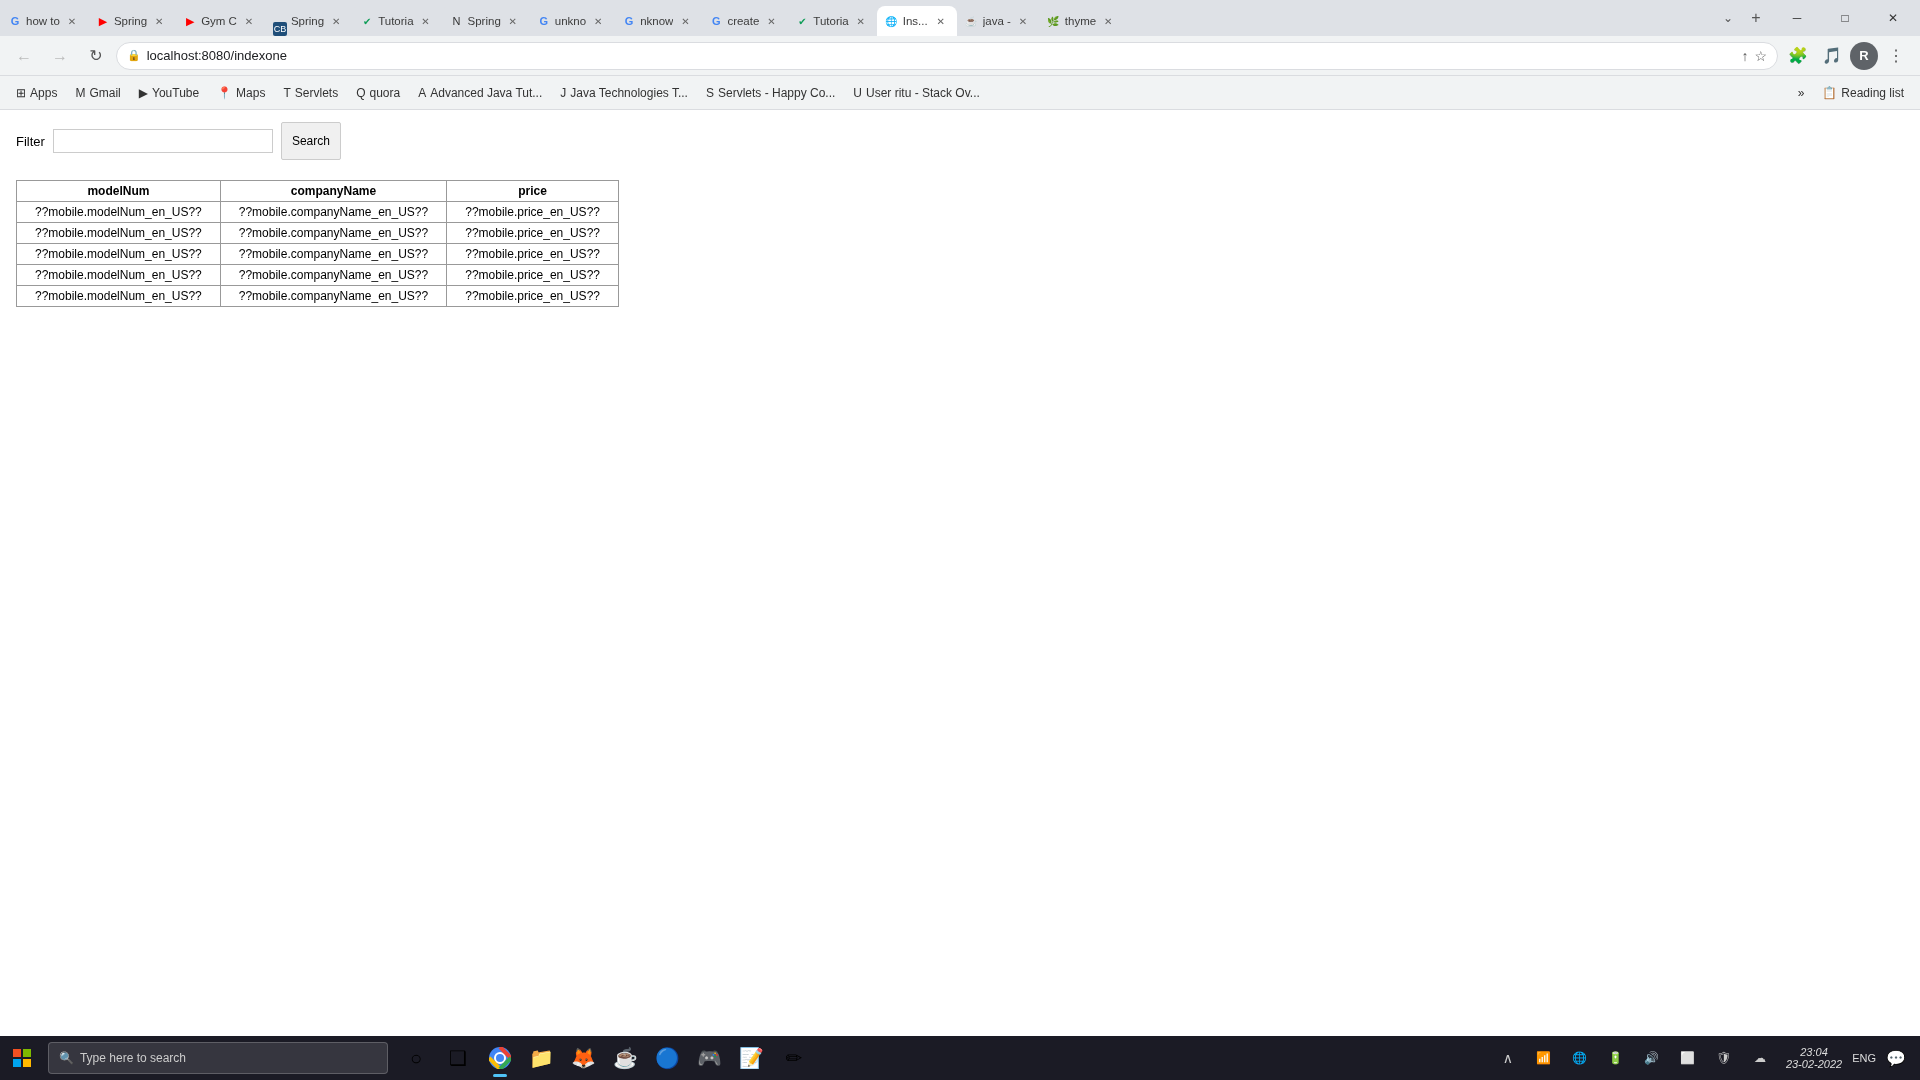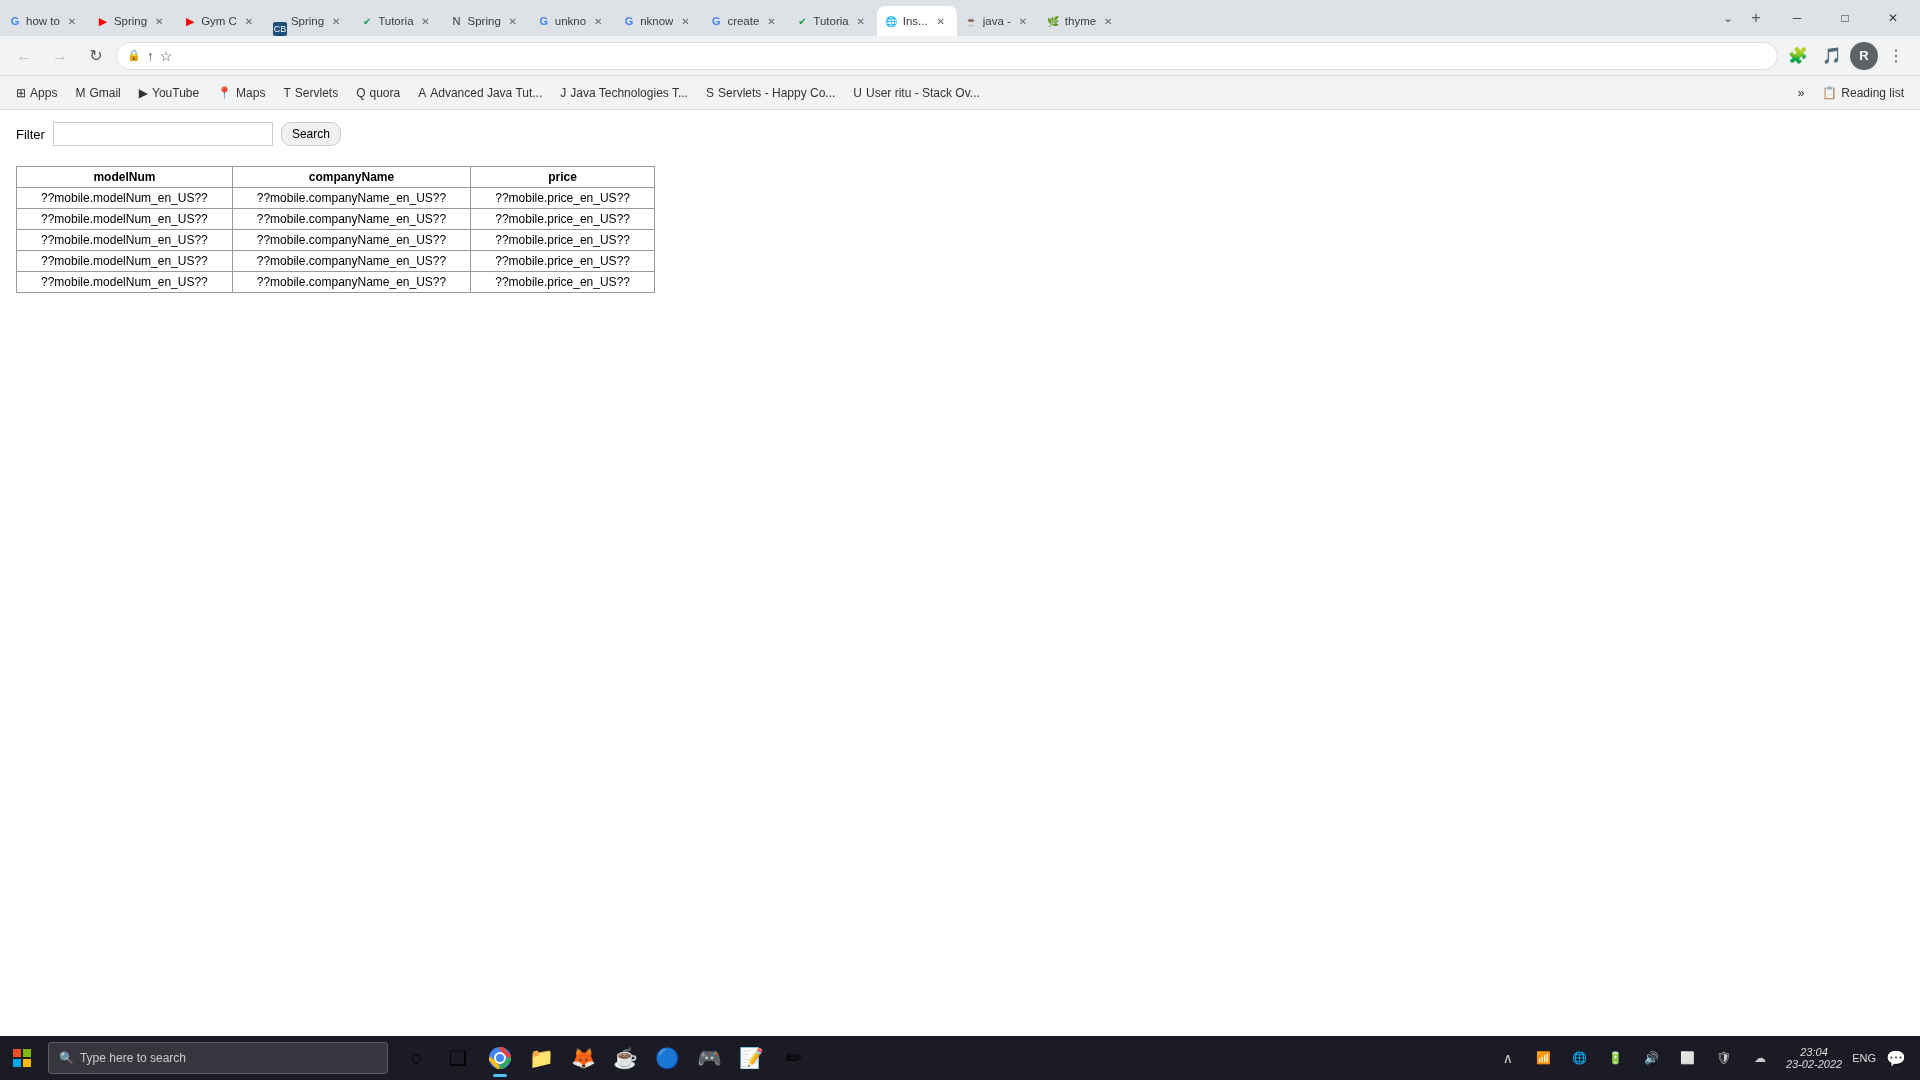--- a/index.html
+++ b/index.html
@@ -180,35 +180,35 @@
     .filter-input {
       border: 1px solid #ccc;
       height: 24px;
       width: 220px;
       font-size: 12px;
       padding: 0 4px;
     }
     .search-btn {
       border: 1px solid #ccc;
       background: #f0f0f0;
-      height: 24px;
+      height: 38px;
       padding: 0 10px;
       font-size: 12px;
       cursor: pointer;
-      border-radius: 10px;
+      border-radius: 2px;
     }
 
     
     .data-table {
       border-collapse: collapse;
       font-size: 12px;
     }
     .data-table th, .data-table td {
       border: 1px solid #999;
-      padding: 3px 24px;
+      padding: 3px 18px;
       text-align: left;
     }
     .data-table th {
       background: #fff;
       font-weight: bold;
       text-align: center;
     }
     .data-table td {
       color: #000;
     }
@@ -424,20 +424,21 @@
     <div class="titlebar-btn close">✕</div>
   </div>
 </div>
 
 <div class="navbar">
   <div class="nav-btn disabled">←</div>
   <div class="nav-btn disabled">→</div>
   <div class="nav-btn">↻</div>
   <div class="address-bar">
     <span class="address-bar-icon">🔒</span>
+    <span class="address-text">localhost:8080/indexone</span>
     <span style="color:#555;font-size:14px;">↑</span>
     <span style="color:#555;font-size:14px;">☆</span>
   </div>
   <div class="nav-actions">
     <div class="nav-btn">🧩</div>
     <div class="nav-btn">🎵</div>
     <div class="nav-btn" style="background:#5f6368;color:#fff;border-radius:50%;width:28px;height:28px;font-size:13px;font-weight:bold;">R</div>
     <div class="nav-btn">⋮</div>
   </div>
 </div>

